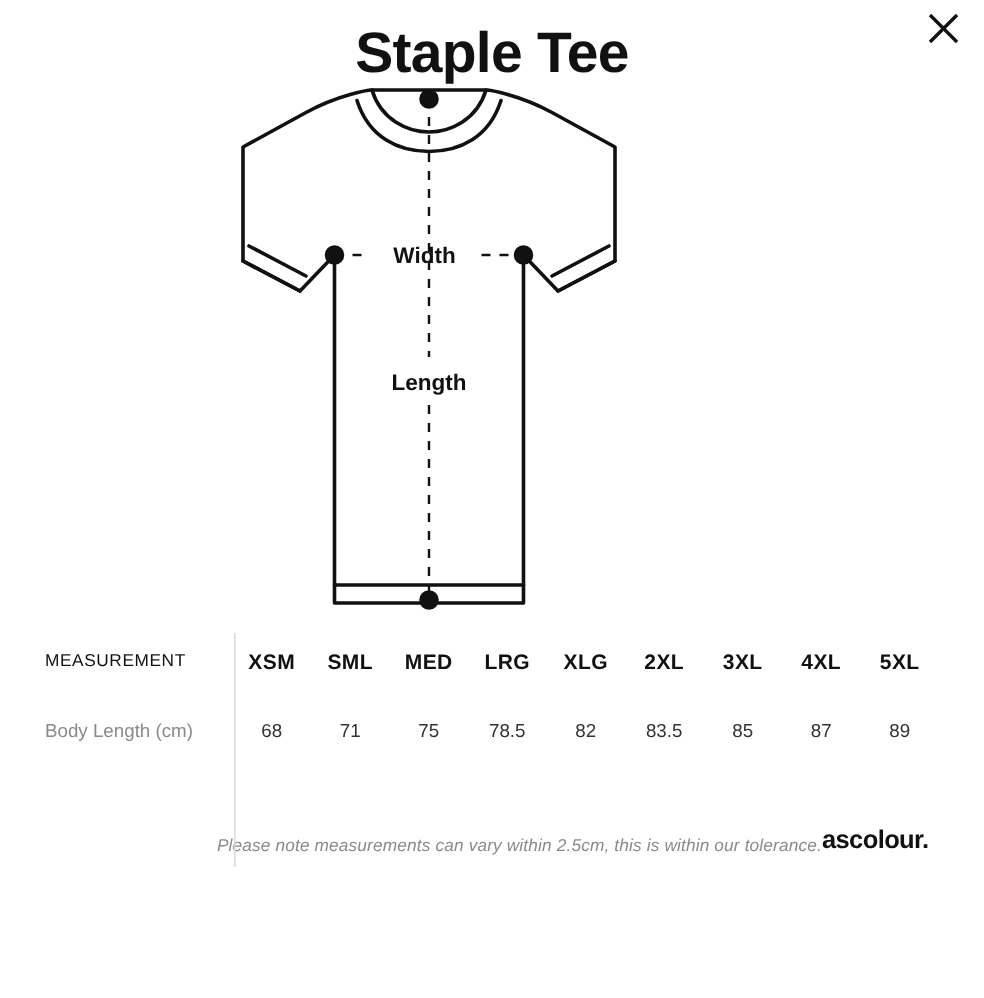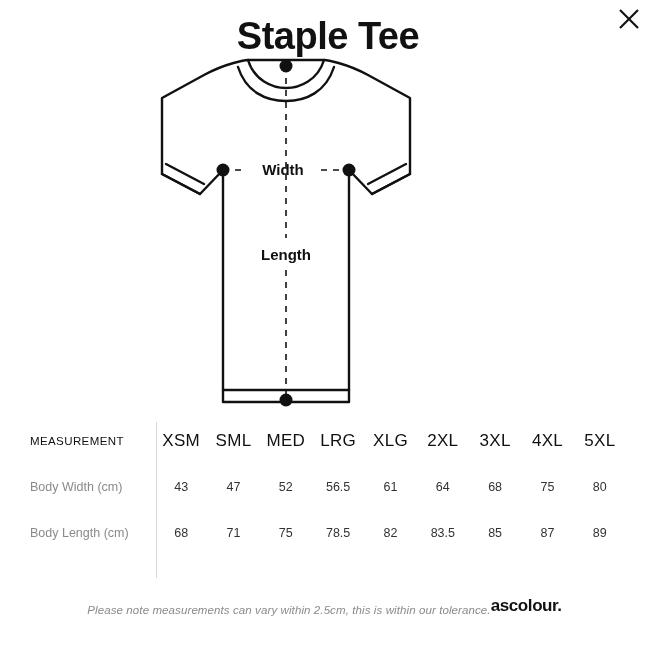--- a/index.html
+++ b/index.html
@@ -75,22 +75,22 @@
     width: 125px;
     text-align: left;
   }
   .hdr-measure {
     font-size: 11.5px;
     font-weight: normal;
     letter-spacing: 0.4px;
     color: #111;
   }
   .hdr-size {
-    font-size: 17px;
-    font-weight: normal;
+    font-size: 14px;
+    font-weight: bold;
     letter-spacing: 0.3px;
     text-align: center;
     color: #111;
   }
   .row-label {
     font-size: 12.5px;
     color: #8a8a8a;
     text-align: left;
   }
   .cell-val {
@@ -105,21 +105,21 @@
     top: 4px;
     width: 1px;
     height: 156px;
     background: #d8d8d8;
   }
 
   
   .footer {
     display: flex;
     align-items: flex-end;
-    justify-content: center;
+    justify-content: flex-end;
     padding: 16px 37px 0 30px;
     box-sizing: border-box;
   }
   .note {
     font-size: 11.5px;
     font-style: italic;
     color: #8a8a8a;
     letter-spacing: 0.1px;
   }
   .brand {
@@ -213,32 +213,20 @@
         <th class="hdr-size">LRG</th>
         <th class="hdr-size">XLG</th>
         <th class="hdr-size">2XL</th>
         <th class="hdr-size">3XL</th>
         <th class="hdr-size">4XL</th>
         <th class="hdr-size">5XL</th>
       </tr>
     </thead>
     <tbody>
       <tr>
-        <td class="col-measure row-label">Body Width (cm)</td>
-        <td class="cell-val">43</td>
-        <td class="cell-val">47</td>
-        <td class="cell-val">52</td>
-        <td class="cell-val">56.5</td>
-        <td class="cell-val">61</td>
-        <td class="cell-val">64</td>
-        <td class="cell-val">68</td>
-        <td class="cell-val">75</td>
-        <td class="cell-val">80</td>
-      </tr>
-      <tr>
         <td class="col-measure row-label">Body Length (cm)</td>
         <td class="cell-val">68</td>
         <td class="cell-val">71</td>
         <td class="cell-val">75</td>
         <td class="cell-val">78.5</td>
         <td class="cell-val">82</td>
         <td class="cell-val">83.5</td>
         <td class="cell-val">85</td>
         <td class="cell-val">87</td>
         <td class="cell-val">89</td>

